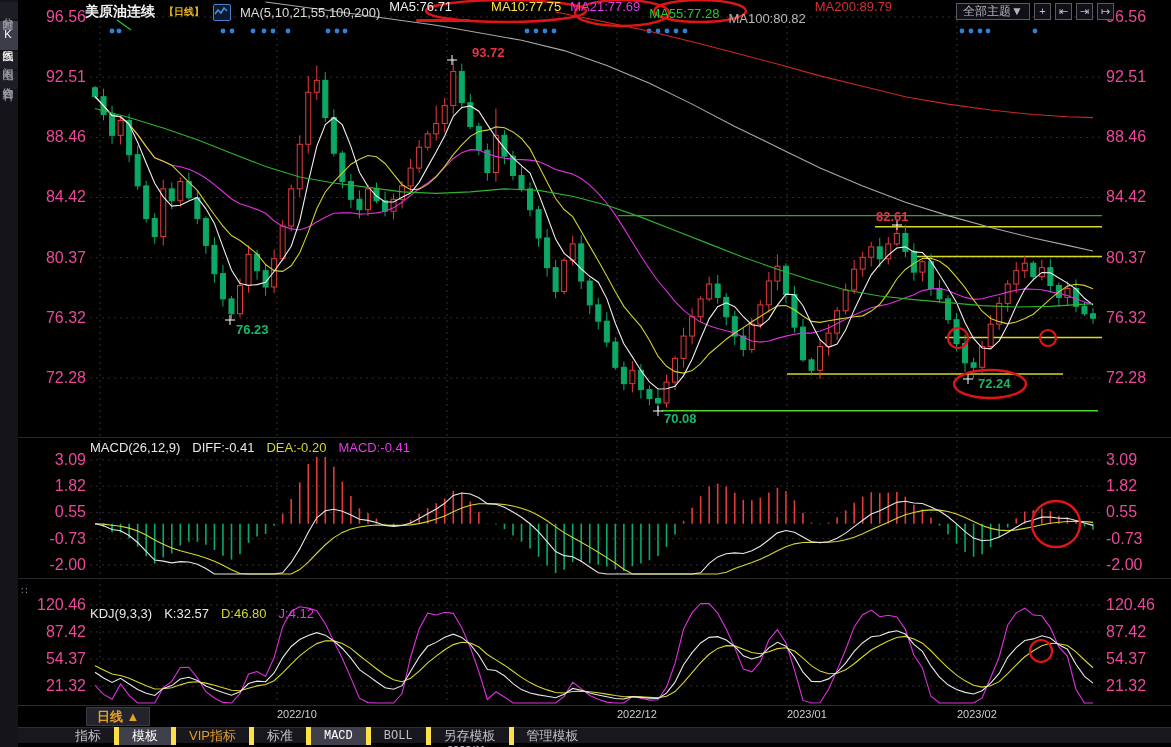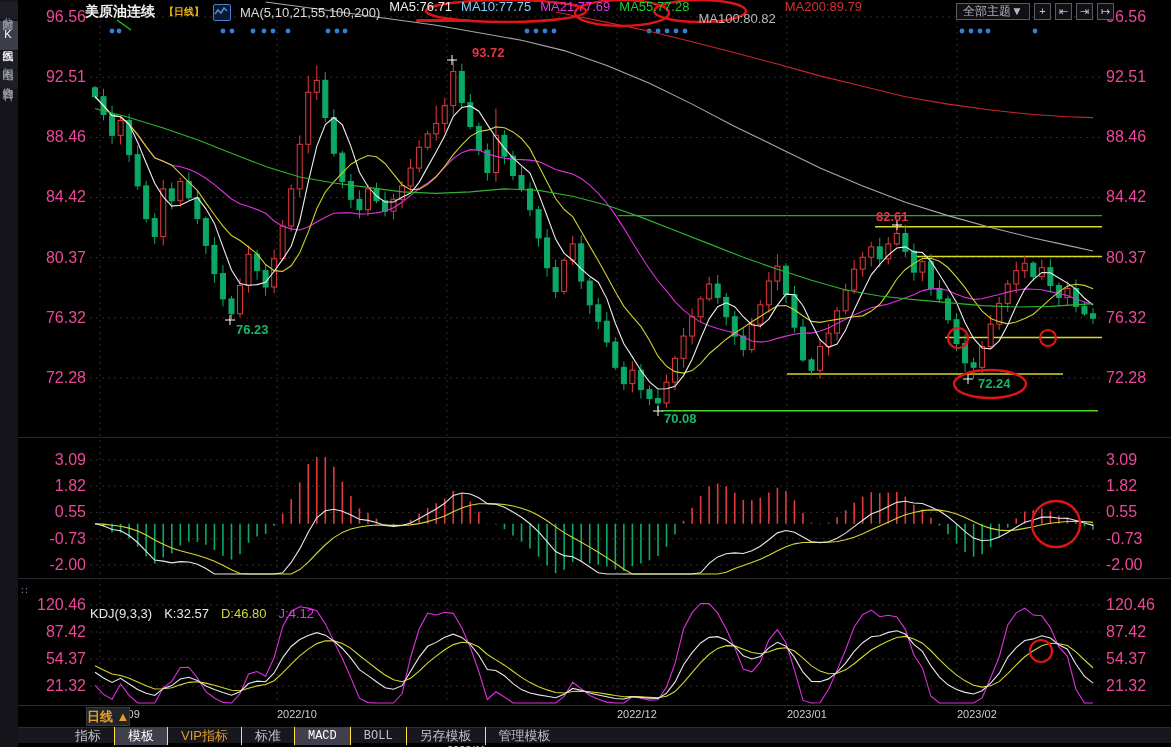--- a/index.html
+++ b/index.html
@@ -26,25 +26,25 @@
   
   .axl{position:absolute;font-size:16px;color:#ec4899;transform:translateY(-50%);z-index:15;}
   .axl.left{left:24px;width:62px;text-align:right;}
   .axl.right{left:1106px;width:62px;text-align:left;}
   
   .phdr{position:absolute;left:90px;font-size:13px;z-index:20;display:flex;gap:12px;white-space:nowrap;}
   .c-white{color:#e8e8e8;} .c-yellow{color:#d6d630;} .c-magenta{color:#e23ae2;}
   
   #seprow1{position:absolute;left:0;top:705px;width:1171px;height:1px;background:#2c2c34;z-index:18;}
   .date-lbl{position:absolute;top:708px;font-size:11px;color:#cdcdd4;z-index:20;}
-  #period-btn{position:absolute;left:86px;top:707px;height:17px;line-height:17px;padding:0 0;
+  #period-btn{position:absolute;left:86px;top:707px;height:17px;line-height:17px;padding:0 10px;
        background:#23232b;border:1px solid #3a3a44;color:#e8a122;font-weight:bold;font-size:13px;z-index:25;cursor:pointer;}
   #tabrow{position:absolute;left:0;top:727px;width:1171px;height:16px;background:#17171d;border-top:1px solid #2c2c34;
        display:flex;align-items:center;padding-left:62px;box-sizing:border-box;z-index:25;}
-  .ftab{font-size:13px;color:#c0c0c8;padding:1px 13px;border-left:1px solid #fde047;cursor:pointer;line-height:16px;}
+  .ftab{font-size:13px;color:#c0c0c8;padding:1px 13px;border-left:5px solid #fde047;cursor:pointer;line-height:16px;}
   .ftab:first-child{border-left:none;}
   .ftab.sel{background:#40404c;color:#ffffff;}
   .ftab.vip{color:#e09b2d;text-align:center;}
   .ftab.mono{font-family:"Liberation Mono","DejaVu Sans Mono",monospace;font-size:12px;}
   #drag-ico{position:absolute;left:21px;top:585px;color:#8a8a94;font-size:10px;z-index:20;}
 </style>
 </head>
 <body>
 
 <div id="app">
@@ -507,36 +507,42 @@
     <span class="title">美原油连续</span>
     <span class="period">【日线】</span>
     <span id="icon-kline">
       <svg width="14" height="13">
           <polyline points="1,9 4,5 7,8 10,3 13,6" fill="none" stroke="#4a8fe0" stroke-width="1.5"></polyline>
         </svg>
     </span>
     <span class="maset">MA(5,10,21,55,100,200)</span>
     <span id="ma-values" style="display: flex; gap: 9px;">
         <span class="ma-val" style="color: rgb(236, 236, 236);">MA5:76.71</span>
-        <span class="ma-val" style="color: #7dd3fc;">MA10:77.75</span>
+        <span class="ma-val" style="color: #fde047; margin-left: 30px;">MA10:77.75</span>
         <span class="ma-val" style="color: rgb(226, 58, 226);">MA21:77.69</span>
-        <span class="ma-val" style="color: rgb(34, 204, 51);">MA55:77.28</span>
+        <span class="ma-val" style="color: rgb(34, 204, 51); margin-top: 7px;">MA55:77.28</span>
         <span class="ma-val" style="color: rgb(185, 185, 185); margin-top: 12px;">MA100:80.82</span>
         <span class="ma-val" style="color: rgb(208, 51, 51);">MA200:89.79</span>
       </span>
   </div>
 
   <div id="controls">
     <span id="theme-btn">全部主题▼</span>
   <div class="tool-btn">+</div>
       <div class="tool-btn">⇤</div>
       <div class="tool-btn">⇥</div>
       <div class="tool-btn">↦</div>
     </div>
 
+  <div class="phdr" id="macd-hdr" style="top:440px">
+    <span class="c-white">MACD(26,12,9)</span>
+    <span class="c-white">DIFF:-0.41</span>
+    <span class="c-yellow">DEA:-0.20</span>
+    <span class="c-magenta">MACD:-0.41</span>
+  </div>
 
   <div class="phdr" id="kdj-hdr" style="top:606px">
     <span class="c-white">KDJ(9,3,3)</span>
     <span class="c-white">K:32.57</span>
     <span class="c-yellow">D:46.80</span>
     <span class="c-magenta">J:4.12</span>
   </div>
 
   <div id="drag-ico">∷</div>
 

